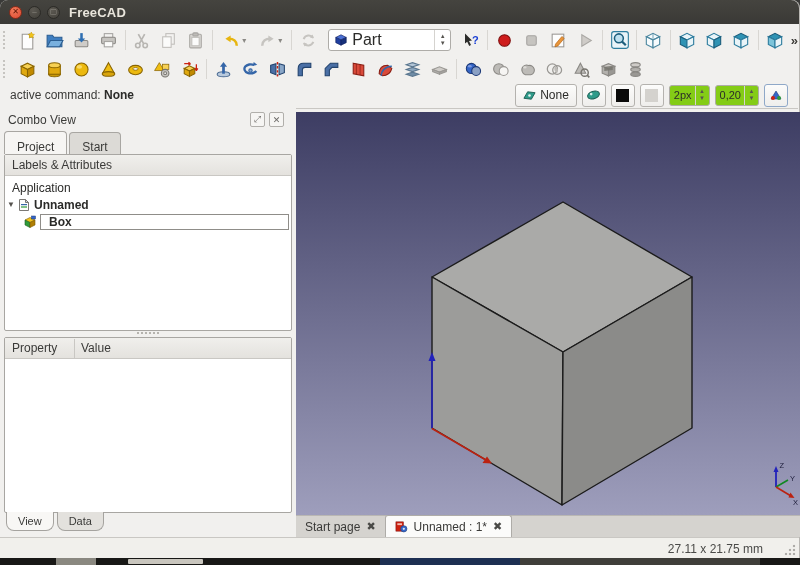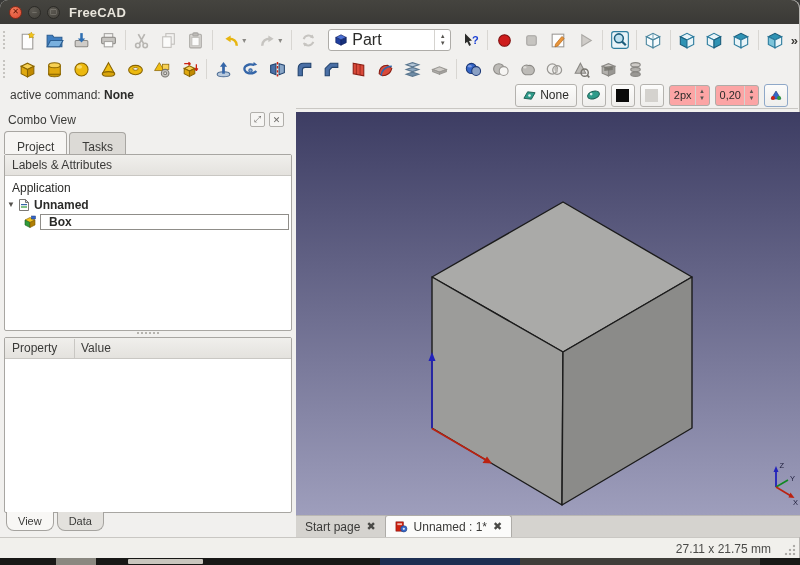--- a/index.html
+++ b/index.html
@@ -25,21 +25,21 @@
   .combo .lbl{font-size:16px;color:#2b2b29;margin-left:4px;flex:1;}
   .combo .spin{display:flex;flex-direction:column;align-items:center;justify-content:center;border-left:1px solid #d5d3cf;height:100%;width:15px;font-size:6px;color:#55534f;line-height:1.1;}
   .overflow{font-size:13px;font-weight:bold;color:#3c3b38;margin-left:2px;}
   
   .cmdlabel{font-size:12px;color:#3a3a38;margin-left:10px;}
   .cmdlabel b{color:#2b2b29;}
   .tray{margin-left:auto;display:flex;align-items:center;gap:5px;margin-right:10px;}
   .tray .btn{height:21px;display:flex;align-items:center;gap:4px;background:linear-gradient(#fcfcfb,#efeeec);border:1px solid #b4b2ae;border-radius:3px;padding:0 7px;font-size:12px;color:#2b2b29;}
   .swatch{width:22px;height:21px;border:1px solid #b4b2ae;border-radius:3px;background:linear-gradient(#fcfcfb,#efeeec);display:flex;align-items:center;justify-content:center;}
   .swatch .c{width:13px;height:13px;}
-  .spinbox{height:21px;background:#fca5a5;border:1px solid #aeaca8;border-radius:3px;display:flex;align-items:center;font-size:11px;color:#2b2b29;padding-left:4px;box-sizing:border-box;}
+  .spinbox{height:21px;background:#84cc16;border:1px solid #aeaca8;border-radius:3px;display:flex;align-items:center;font-size:11px;color:#2b2b29;padding-left:4px;box-sizing:border-box;}
   .spinbox .spin{display:flex;flex-direction:column;align-items:center;margin-left:3px;border-left:1px solid #d5d3cf;height:100%;width:13px;justify-content:center;font-size:6px;color:#55534f;line-height:1.1;}
   
   .panel{position:absolute;left:0;top:108px;width:296px;height:429px;background:#f1f0ee;}
   .panel-title{position:absolute;left:8px;top:5px;font-size:12px;color:#3a3a38;}
   .ptb{position:absolute;top:4px;width:13px;height:13px;border:1px solid #b1afab;background:#f6f5f3;color:#6b6966;font-size:9px;display:flex;align-items:center;justify-content:center;border-radius:2px;}
   .ptb.float{right:31px;}
   .ptb.close{right:12px;}
   .ptabs{position:absolute;left:4px;top:24px;display:flex;align-items:flex-end;height:22px;}
   .ptab{height:21px;padding:0 12px;display:flex;align-items:flex-end;font-size:12px;color:#3a3a38;border:1px solid #a8a6a2;border-bottom:none;border-radius:4px 4px 0 0;background:#dcdad6;margin-right:2px;}
   .ptab.active{background:#f6f5f3;height:22px;z-index:2;}
@@ -59,21 +59,21 @@
   .btab.active{background:#f8f7f5;}
   
   .viewport{position:absolute;left:296px;top:112px;width:504px;height:403px;}
   .viewport svg{position:absolute;left:0;top:0;}
   .mdibar{position:absolute;left:296px;top:515px;width:504px;height:22px;background:#d5d3cf;border-top:1px solid #b9b7b3;display:flex;align-items:flex-end;box-sizing:border-box;}
   .mtab{height:21px;display:flex;align-items:center;gap:6px;font-size:12px;color:#3a3a38;padding:0 9px;}
   .mtab .x{font-size:11px;font-weight:bold;color:#4a4a47;}
   .mtab.active{background:#fbfbfa;border:1px solid #aeaca8;border-bottom:none;border-radius:3px 3px 0 0;}
   
   .statusbar{position:absolute;left:0;right:0;top:537px;height:21px;background:#f1f0ec;border-top:1px solid #c9c7c3;display:flex;align-items:center;}
-  .dims{margin-left:auto;font-size:12px;color:#4a4a48;padding-right:28px;}
+  .dims{margin-left:auto;font-size:12px;color:#4a4a48;padding-right:36px;}
   .gripcorner{position:absolute;right:3px;bottom:3px;width:13px;height:13px;background:
     radial-gradient(circle at 11px 11px,#aeaca8 1.2px,transparent 1.6px),
     radial-gradient(circle at 7px 11px,#aeaca8 1.2px,transparent 1.6px),
     radial-gradient(circle at 11px 7px,#aeaca8 1.2px,transparent 1.6px),
     radial-gradient(circle at 3px 11px,#aeaca8 1.2px,transparent 1.6px),
     radial-gradient(circle at 7px 7px,#aeaca8 1.2px,transparent 1.6px),
     radial-gradient(circle at 11px 3px,#aeaca8 1.2px,transparent 1.6px);}
   
   .desk{position:absolute;left:0;top:558px;width:800px;height:7px;background:#181816;}
   .desk .p1{position:absolute;left:56px;top:0;width:40px;height:7px;background:#8a8880;}
@@ -503,21 +503,21 @@
         </div>
       <div class="ptb close">
           <span>✕</span>
         </div>
 
       <div class="ptabs">
         <div class="ptab active">
             <span>Project</span>
           </div>
         <div class="ptab">
-            <span>Tasks</span>
+            <span>Start</span>
           </div>
       </div>
 
       <div class="box" style="top:46px;height:175px;">
         <div class="boxhdr">
             <span class="h">Labels &amp; Attributes</span>
           </div>
         <div class="tree">
           <div class="trow">
             <span style="width:7px"></span>

